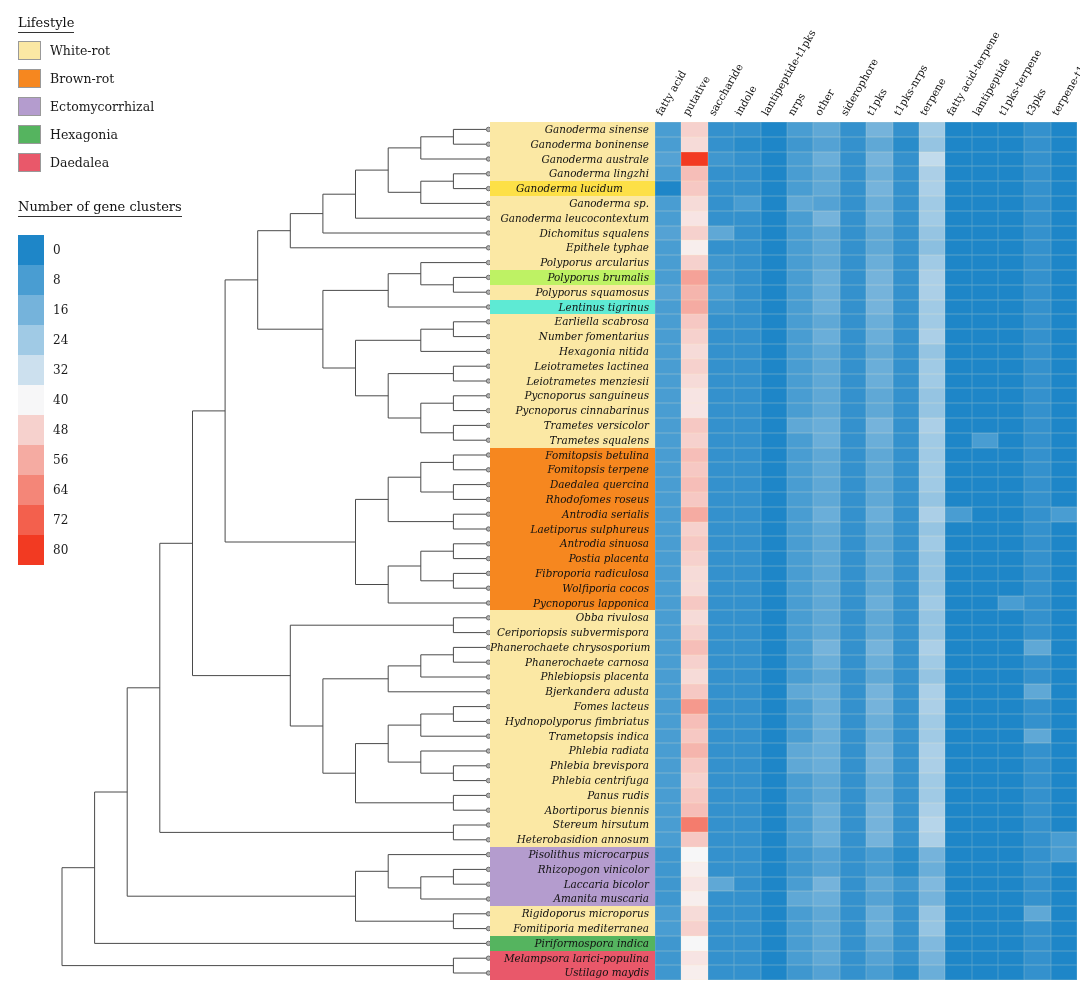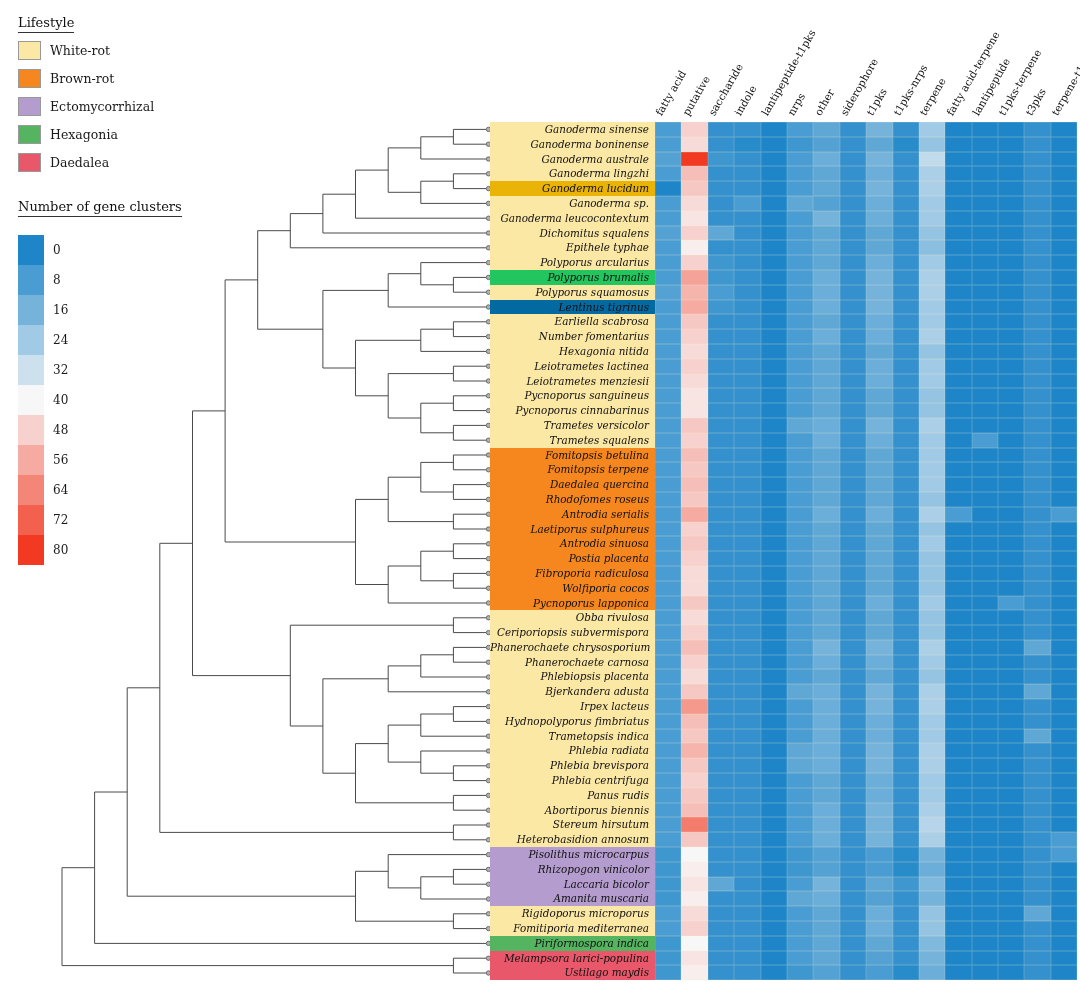--- a/index.html
+++ b/index.html
@@ -166,29 +166,29 @@
       <circle cx="488.5" cy="943.4" r="2.2" fill="#b0b0b0" stroke="#555" stroke-width="0.8"></circle>
       <circle cx="488.5" cy="958.2" r="2.2" fill="#b0b0b0" stroke="#555" stroke-width="0.8"></circle>
       <circle cx="488.5" cy="973" r="2.2" fill="#b0b0b0" stroke="#555" stroke-width="0.8"></circle>
     </svg>
 
   <div id="species-band">
       <div class="spec-row" style="background: rgb(251, 232, 164);">Ganoderma sinense</div>
       <div class="spec-row" style="background: rgb(251, 232, 164);">Ganoderma boninense</div>
       <div class="spec-row" style="background: rgb(251, 232, 164);">Ganoderma australe</div>
       <div class="spec-row" style="background: rgb(251, 232, 164);">Ganoderma lingzhi</div>
-      <div class="spec-row" style="background: #eab308;">Ganoderma lucidum</div>
+      <div class="spec-row" style="background: #fde047; text-align: center;">Ganoderma lucidum</div>
       <div class="spec-row" style="background: rgb(251, 232, 164);">Ganoderma sp.</div>
       <div class="spec-row" style="background: rgb(251, 232, 164);">Ganoderma leucocontextum</div>
       <div class="spec-row" style="background: rgb(251, 232, 164);">Dichomitus squalens</div>
       <div class="spec-row" style="background: rgb(251, 232, 164);">Epithele typhae</div>
       <div class="spec-row" style="background: rgb(251, 232, 164);">Polyporus arcularius</div>
-      <div class="spec-row" style="background: #22c55e;">Polyporus brumalis</div>
+      <div class="spec-row" style="background: #bef264;">Polyporus brumalis</div>
       <div class="spec-row" style="background: rgb(251, 232, 164);">Polyporus squamosus</div>
-      <div class="spec-row" style="background: #0369a1;">Lentinus tigrinus</div>
+      <div class="spec-row" style="background: #5eead4;">Lentinus tigrinus</div>
       <div class="spec-row" style="background: rgb(251, 232, 164);">Earliella scabrosa</div>
       <div class="spec-row" style="background: rgb(251, 232, 164);">Number fomentarius</div>
       <div class="spec-row" style="background: rgb(251, 232, 164);">Hexagonia nitida</div>
       <div class="spec-row" style="background: rgb(251, 232, 164);">Leiotrametes lactinea</div>
       <div class="spec-row" style="background: rgb(251, 232, 164);">Leiotrametes menziesii</div>
       <div class="spec-row" style="background: rgb(251, 232, 164);">Pycnoporus sanguineus</div>
       <div class="spec-row" style="background: rgb(251, 232, 164);">Pycnoporus cinnabarinus</div>
       <div class="spec-row" style="background: rgb(251, 232, 164);">Trametes versicolor</div>
       <div class="spec-row" style="background: rgb(251, 232, 164);">Trametes squalens</div>
       <div class="spec-row" style="background: rgb(246, 135, 31);">Fomitopsis betulina</div>
@@ -201,21 +201,21 @@
       <div class="spec-row" style="background: rgb(246, 135, 31);">Postia placenta</div>
       <div class="spec-row" style="background: rgb(246, 135, 31);">Fibroporia radiculosa</div>
       <div class="spec-row" style="background: rgb(246, 135, 31);">Wolfiporia cocos</div>
       <div class="spec-row" style="background: rgb(246, 135, 31);">Pycnoporus lapponica</div>
       <div class="spec-row" style="background: rgb(251, 232, 164);">Obba rivulosa</div>
       <div class="spec-row" style="background: rgb(251, 232, 164);">Ceriporiopsis subvermispora</div>
       <div class="spec-row" style="background: rgb(251, 232, 164);">Phanerochaete chrysosporium</div>
       <div class="spec-row" style="background: rgb(251, 232, 164);">Phanerochaete carnosa</div>
       <div class="spec-row" style="background: rgb(251, 232, 164);">Phlebiopsis placenta</div>
       <div class="spec-row" style="background: rgb(251, 232, 164);">Bjerkandera adusta</div>
-      <div class="spec-row" style="background: rgb(251, 232, 164);">Irpex lacteus</div>
+      <div class="spec-row" style="background: rgb(251, 232, 164);">Fomes lacteus</div>
       <div class="spec-row" style="background: rgb(251, 232, 164);">Hydnopolyporus fimbriatus</div>
       <div class="spec-row" style="background: rgb(251, 232, 164);">Trametopsis indica</div>
       <div class="spec-row" style="background: rgb(251, 232, 164);">Phlebia radiata</div>
       <div class="spec-row" style="background: rgb(251, 232, 164);">Phlebia brevispora</div>
       <div class="spec-row" style="background: rgb(251, 232, 164);">Phlebia centrifuga</div>
       <div class="spec-row" style="background: rgb(251, 232, 164);">Panus rudis</div>
       <div class="spec-row" style="background: rgb(251, 232, 164);">Abortiporus biennis</div>
       <div class="spec-row" style="background: rgb(251, 232, 164);">Stereum hirsutum</div>
       <div class="spec-row" style="background: rgb(251, 232, 164);">Heterobasidion annosum</div>
       <div class="spec-row" style="background: rgb(180, 156, 206);">Pisolithus microcarpus</div>

